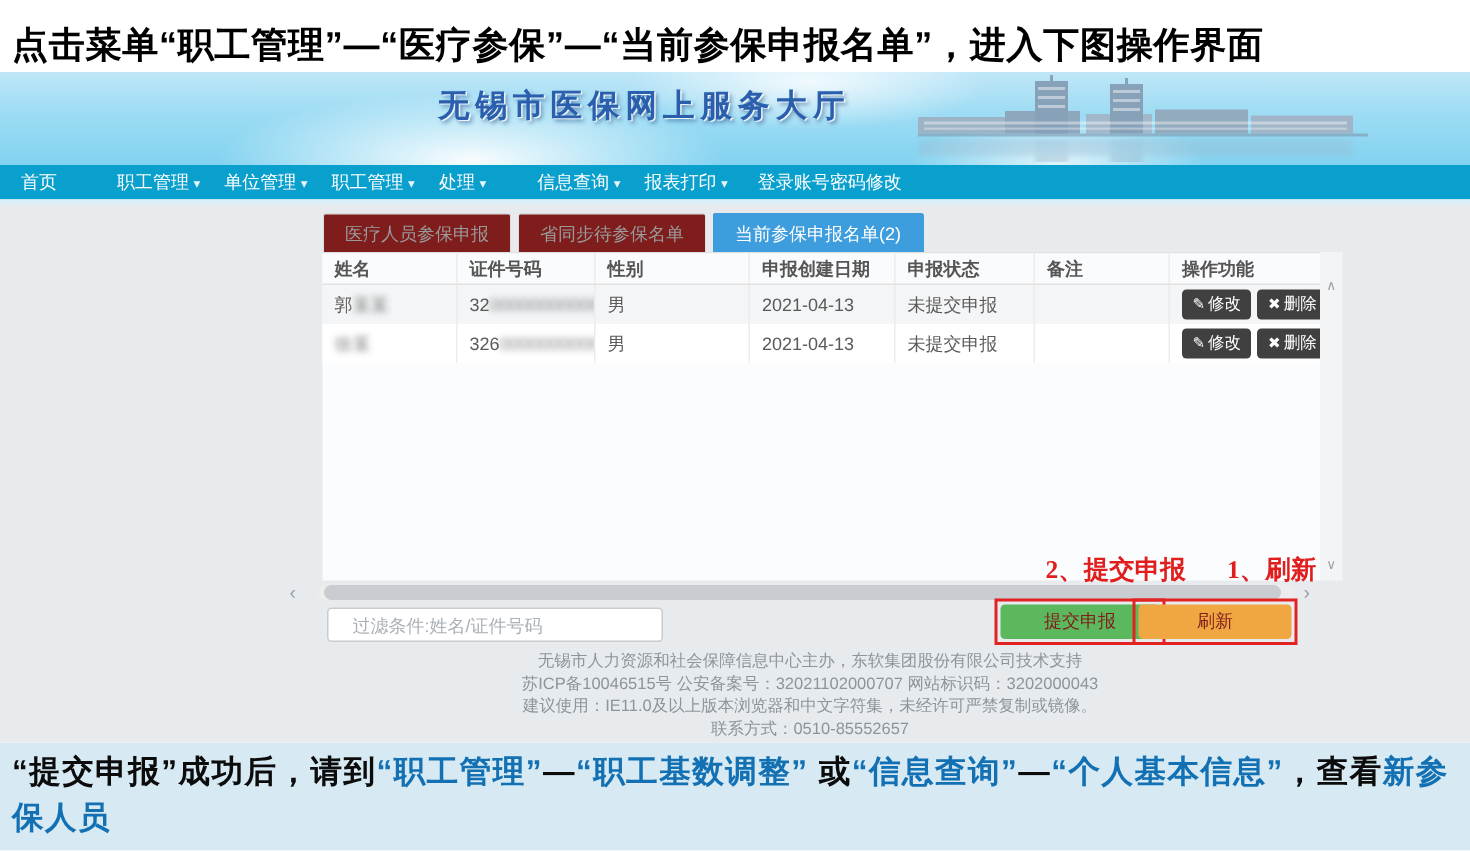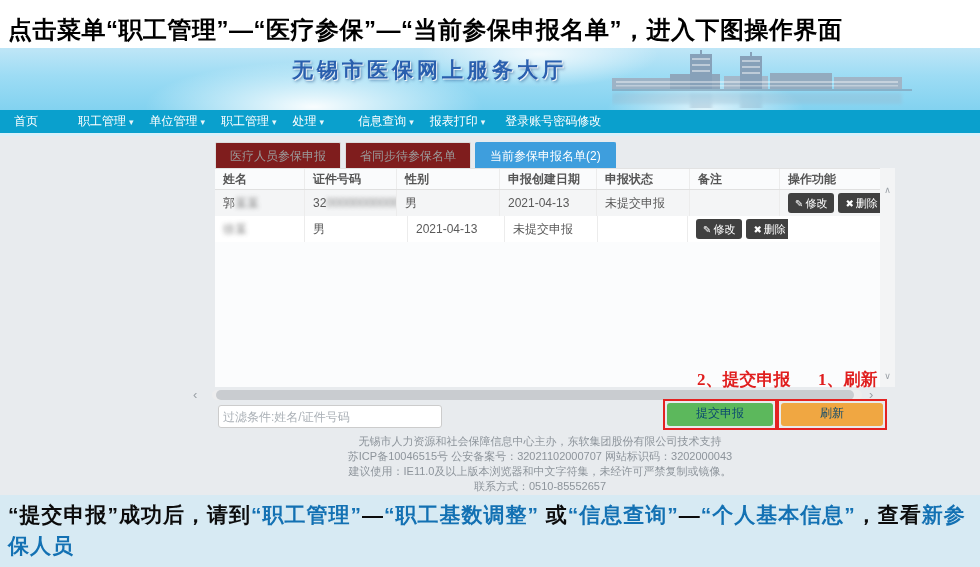--- a/index.html
+++ b/index.html
@@ -71,31 +71,31 @@
   .vscroll .arrow { color:#9aa0a6; font-size:9px; line-height:9px; cursor:pointer; }
   .hscroll { position:absolute; left:190px; top:255px; width:692px; height:14px; }
   .hscroll .arrow { position:absolute; top:0; color:#9aa0a6; font-size:13px; line-height:13px; cursor:pointer; }
   .hscroll .arrow.left { left:3px; }
   .hscroll .arrow.right { left:679px; }
   .hscroll .track { position:absolute; left:22px; top:2px; width:650px; height:10px; background:#ededee; border-radius:5px; }
   .hscroll .thumb { position:absolute; left:4px; top:0; width:638px; height:10px; background:#c9ccd0; border-radius:5px; cursor:pointer; }
 
   
   .filter-input { position:absolute; left:218px; top:272px; width:224px; height:23px; border:1px solid #ccc;
-    border-radius:3px; font-size:12px; padding:0 4px; color:#000000; background:#fff; font-family:inherit; }
+    border-radius:3px; font-size:12px; padding:0 16px; color:#000000; background:#fff; font-family:inherit; }
   .filter-input::placeholder { color:#aab0b6; }
   .anno-label { position:absolute; top:235px; font-family:"Liberation Serif","DejaVu Serif",serif;
     font-size:17px; font-weight:600; color:#e01e1e; white-space:nowrap; }
   .anno-step2 { left:697px; }
   .anno-step1 { left:818px; }
   .btn-anno { position:absolute; top:266px; border:2px solid #e32222; padding:2px; }
   .anno-green { left:663px; }
-  .anno-orange { left:777px; }
-  .big-btn { display:block; height:23px; line-height:23px; text-align:center; color:#0c4a6e; font-size:12px;
-    border:none; border-radius:3px; cursor:pointer; font-family:Liberation Mono, monospace; }
+  .anno-orange { left:755px; }
+  .big-btn { display:block; height:23px; line-height:23px; text-align:center; color:#7f1d1d; font-size:12px;
+    border:none; border-radius:3px; cursor:pointer; font-family:Liberation Sans, sans-serif; }
   .btn-submit { width:106px; background:#5cb85c; }
   .btn-refresh { width:102px; background:#f0a742; }
 
   
   .footer { position:absolute; left:140px; top:301px; width:800px; text-align:center;
     font-size:11px; color:#8d949b; line-height:15px; }
 
   
   .bottom-note { position:absolute; top:495px; left:0; width:980px; height:72px; background:#d7eaf3;
     padding:4px 10px 0 8px; font-size:21px; font-weight:bold; line-height:31px; letter-spacing:1px; }
@@ -184,20 +184,21 @@
         <div class="cell c3">2021-04-13</div>
         <div class="cell c4">未提交申报</div>
         <div class="cell c5"></div>
         <div class="cell c6">
           <span class="mini-btn btn-edit"><span class="ic">✎</span><span>修改</span></span><span class="mini-btn btn-del"><span class="ic">✖</span><span>删除</span></span>
         </div>
       </div>
 
       <div class="trow tbody-row">
         <div class="cell c0"><span></span><span class="redacted">徐某</span></div>
+        <div class="cell c1"><span>326</span><span class="redacted">000000000000</span></div>
         <div class="cell c2">男</div>
         <div class="cell c3">2021-04-13</div>
         <div class="cell c4">未提交申报</div>
         <div class="cell c5"></div>
         <div class="cell c6">
           <span class="mini-btn btn-edit"><span class="ic">✎</span><span>修改</span></span><span class="mini-btn btn-del"><span class="ic">✖</span><span>删除</span></span>
         </div>
       </div>
     </div>
 

